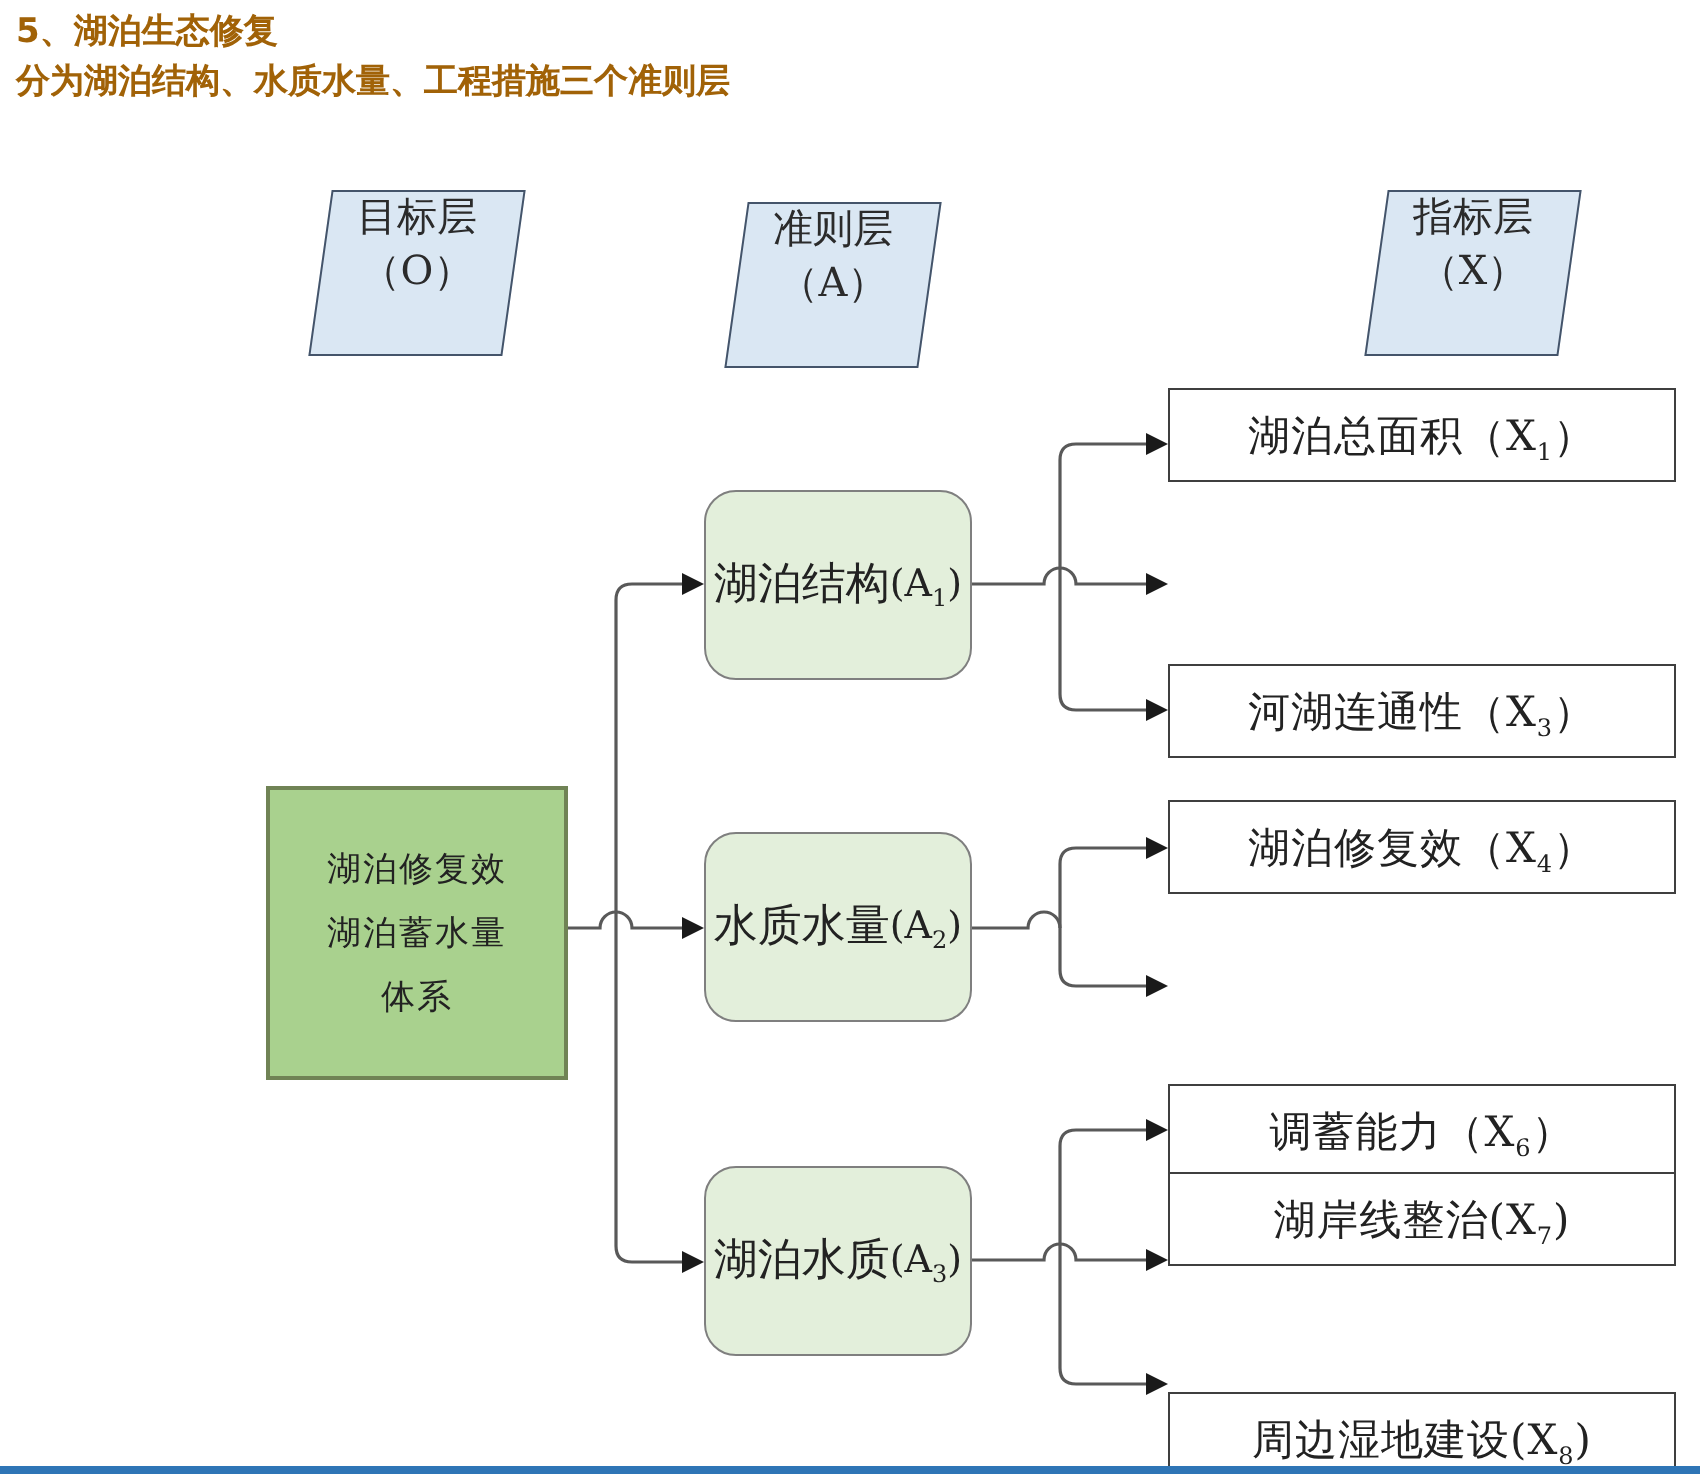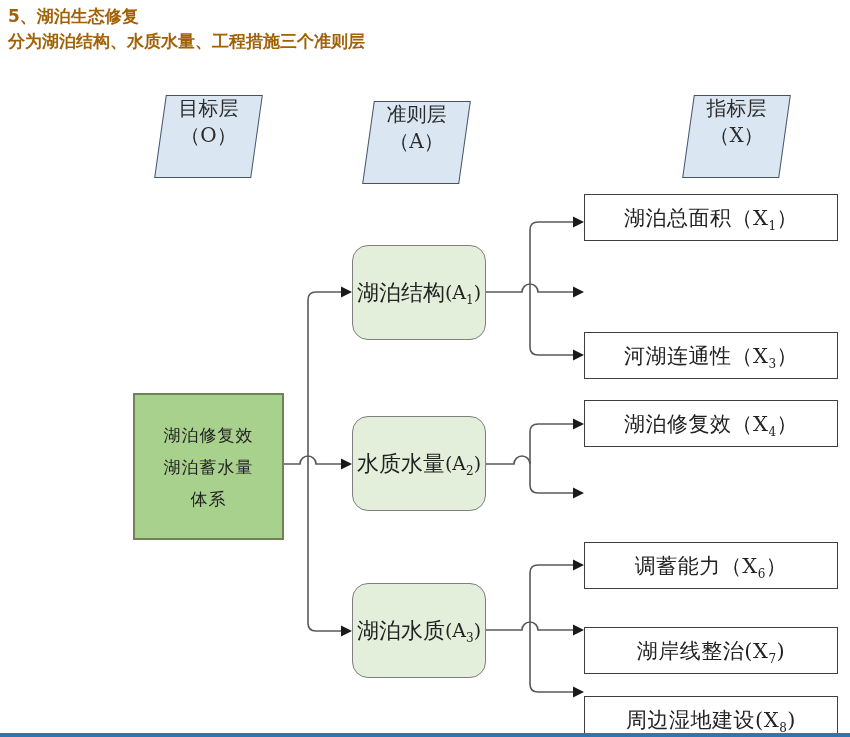--- a/index.html
+++ b/index.html
@@ -115,21 +115,21 @@
   </div>
   <div class="ind" style="top:332px">
     <span><span>河湖连通性</span><span>（X</span><sub>3</sub><span>）</span></span>
   </div>
   <div class="ind" style="top:400px">
     <span><span>湖泊修复效</span><span>（X</span><sub>4</sub><span>）</span></span>
   </div>
   <div class="ind" style="top:542px">
     <span><span>调蓄能力</span><span>（X</span><sub>6</sub><span>）</span></span>
   </div>
-  <div class="ind" style="top:627px">
+  <div class="ind" style="top:586px">
     <span><span>湖岸线整治</span><span>(X</span><sub>7</sub><span>)</span></span>
   </div>
   <div class="ind" style="top:696px">
     <span><span>周边湿地建设</span><span>(X</span><sub>8</sub><span>)</span></span>
   </div>
 
   <div class="footer-line"></div>
 </div>
 
 </body></html>

